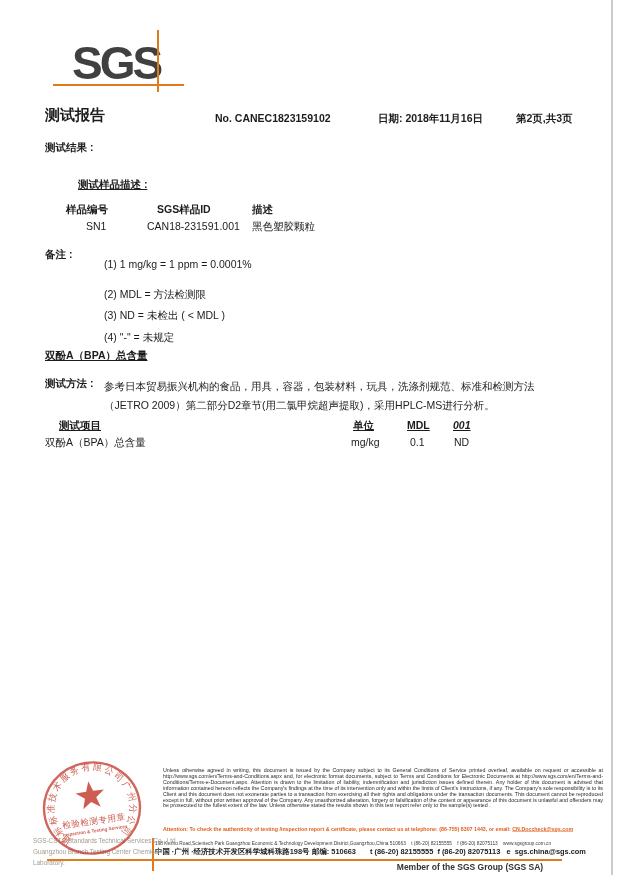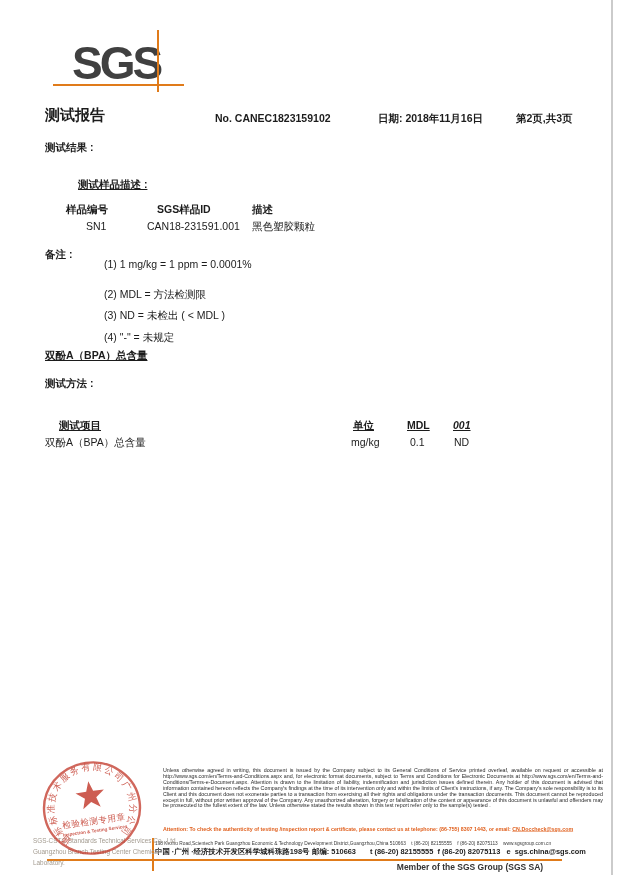--- a/index.html
+++ b/index.html
@@ -77,20 +77,21 @@
   <div class="abs td" style="left:252px; top:220px;">黑色塑胶颗粒</div>
 
   <div class="abs remarks-heading">备注 :</div>
   <div class="abs remark" style="top:258px;">(1) 1 mg/kg = 1 ppm = 0.0001%</div>
   <div class="abs remark" style="top:288px;">(2) MDL = 方法检测限</div>
   <div class="abs remark" style="top:309px;">(3) ND = 未检出 ( &lt; MDL )</div>
   <div class="abs remark" style="top:331px;">(4) "-" = 未规定</div>
 
   <div class="abs bpa-heading">双酚A（BPA）总含量</div>
   <div class="abs method-label">测试方法 :</div>
+  <div class="abs method-text">参考日本贸易振兴机构的食品，用具，容器，包装材料，玩具，洗涤剂规范、标准和检测方法（JETRO 2009）第二部分D2章节(用二氯甲烷超声提取)，采用HPLC-MS进行分析。</div>
 
   <div class="abs th u" style="left:59px; top:419px;">测试项目</div>
   <div class="abs th u" style="left:353px; top:419px;">单位</div>
   <div class="abs th u" style="left:407px; top:419px;">MDL</div>
   <div class="abs th u it" style="left:453px; top:419px;">001</div>
   <div class="abs td" style="left:45px; top:436px;">双酚A（BPA）总含量</div>
   <div class="abs td" style="left:351px; top:436px;">mg/kg</div>
   <div class="abs td" style="left:410px; top:436px;">0.1</div>
   <div class="abs td" style="left:454px; top:436px;">ND</div>
 

